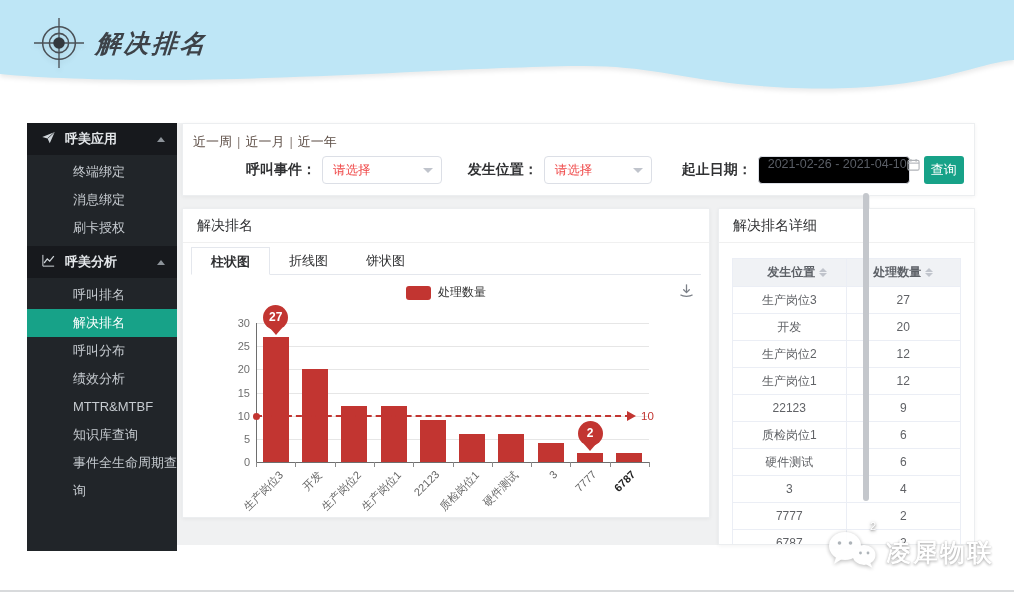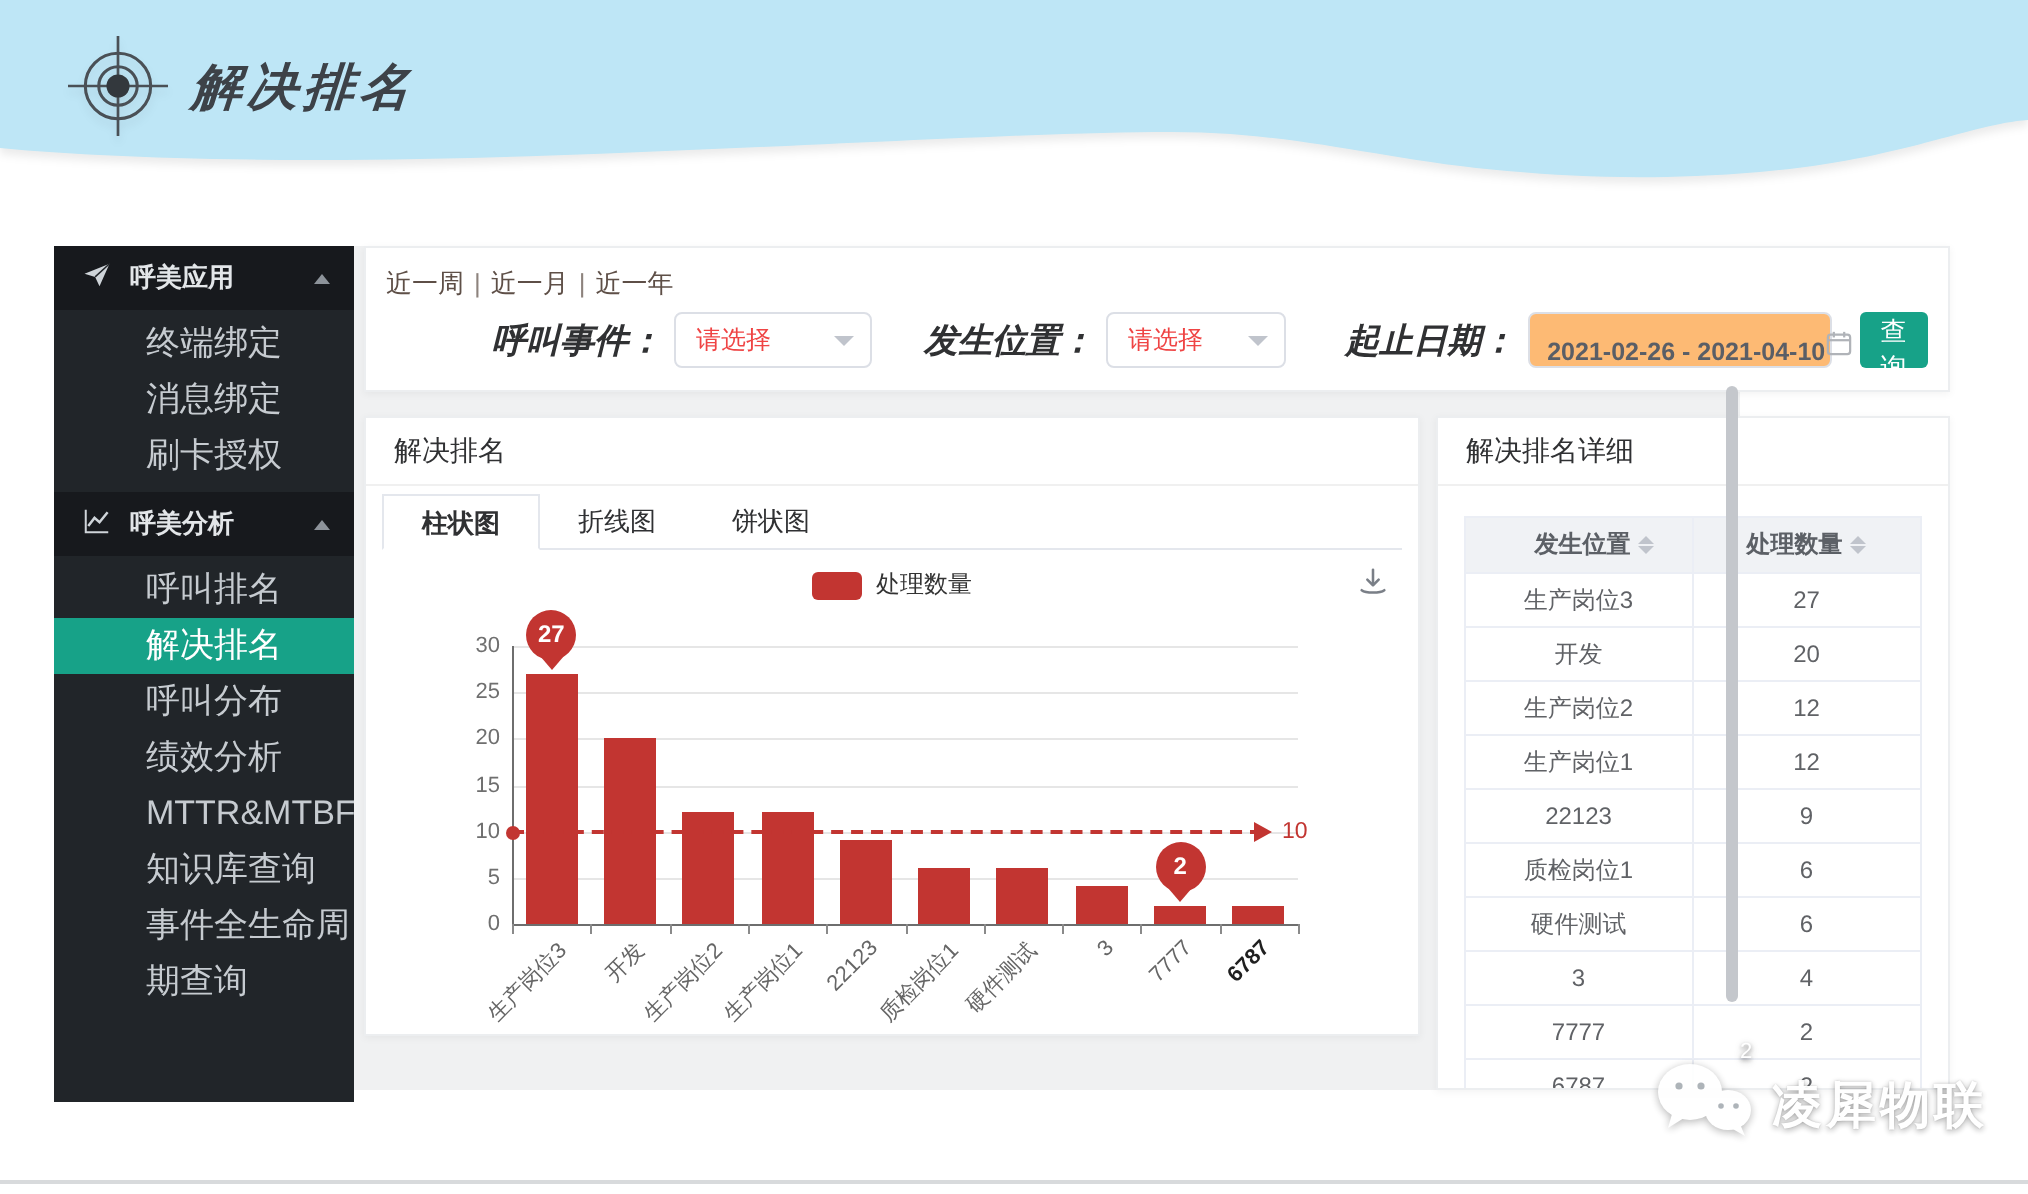--- a/index.html
+++ b/index.html
@@ -14,43 +14,43 @@
              letter-spacing:3px;transform:skewX(-4deg);}
 
   
   .app{position:absolute;left:27px;top:123px;width:843px;height:428px;display:flex;align-items:flex-start;}
   .sidebar{width:150px;height:428px;background:#212529;flex-shrink:0;overflow:hidden;}
   .sec-header{height:32px;display:flex;align-items:center;gap:9px;padding:0 12px 0 14px;
               background:#17191d;color:#e3e6e9;font-size:13px;font-weight:bold;}
   .sec-header .caret{margin-left:auto;width:0;height:0;border-left:4px solid transparent;
               border-right:4px solid transparent;border-bottom:5px solid #8d939a;}
   .side-group{padding:3px 0 4px 0;}
-  .side-item{height:28px;line-height:28px;padding-left:46px;color:#c6cbd0;font-size:17px;cursor:pointer;}
+  .side-item{height:28px;line-height:28px;padding-left:46px;color:#c6cbd0;font-size:13px;cursor:pointer;}
   .side-item.active{color:#fff;}
 
   .main{position:relative;width:813px;height:422px;background:#f0f1f2;}
   .card{position:absolute;background:#fff;border:1px solid #eceef0;box-sizing:border-box;
         box-shadow:0 1px 4px rgba(0,0,0,.05);}
   .filter-card{left:5px;top:0;width:793px;height:73px;}
   .chart-card{left:5px;top:85px;width:528px;height:310px;overflow:hidden;}
   .table-card{left:541px;top:85px;width:257px;height:337px;overflow:hidden;}
 
   
   .quick-ranges{position:absolute;left:10px;top:9px;font-size:13px;color:#5e4f47;}
   .quick-ranges .ql{cursor:pointer;}
   .quick-ranges .sep{margin:0 5px;opacity:.7;}
   .filter-row{position:absolute;left:10px;top:32px;right:10px;height:28px;display:flex;align-items:center;}
-  .f-label{font-weight:bold;font-size:17px;color:#303133;white-space:nowrap;font-style:italic;}
+  .f-label{font-weight:bold;font-size:14px;color:#303133;white-space:nowrap;}
   .f-select{height:28px;border:1px solid #dcdfe6;border-radius:4px;background:#fff;display:flex;
             align-items:center;box-sizing:border-box;padding:0 8px 0 10px;cursor:pointer;}
   .f-select .ph{font-size:12.5px;color:#ef4444;flex:1;}
   .f-select .arr{width:0;height:0;border-left:5px solid transparent;border-right:5px solid transparent;
             border-top:5px solid #c0c4cc;}
-  .f-date{height:28px;border:1px solid #dcdfe6;border-radius:4px;background:#fdba74;display:flex;
-            align-items:flex-end;box-sizing:border-box;padding:0 6px 0 9px;cursor:text;font-weight:bold;}
+  .f-date{height:28px;border:1px solid #dcdfe6;border-radius:4px;background:#000000;display:flex;
+            align-items:flex-start;box-sizing:border-box;padding:0 6px 0 9px;cursor:text;}
   .f-date .dval{font-size:12.5px;color:#5a5e66;flex:1;white-space:nowrap;}
   .q-btn{height:28px;width:48px;border:none;border-radius:3px;color:#fff;font-size:13px;cursor:pointer;
          font-family:inherit;}
 
   
   .card-title{font-size:14px;color:#303133;padding:8px 14px 7px;border-bottom:1px solid #f0f0f0;}
 
   
   .tabs{position:absolute;left:8px;right:8px;top:37px;height:28px;border-bottom:1px solid #e4e7ed;
         display:flex;align-items:flex-end;}

